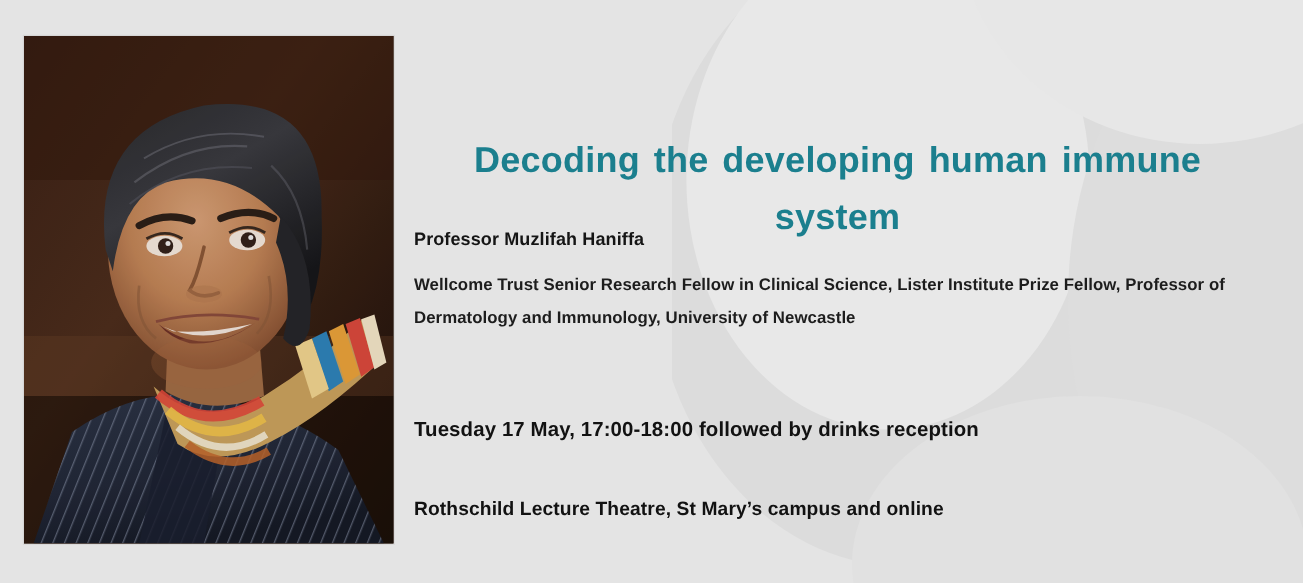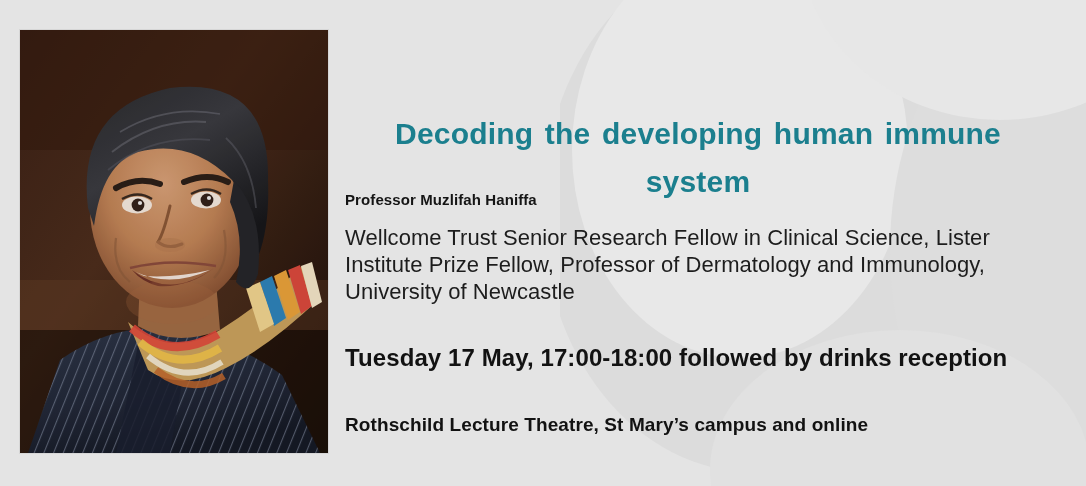--- a/index.html
+++ b/index.html
@@ -84,43 +84,43 @@
     color: #151515;
     line-height: 30px;
     letter-spacing: 0.1px;
   }
 
   .speaker-affiliation {
     position: absolute;
     left: 0;
     top: 224px;
     width: 700px;
-    font-size: 22px;
-    font-weight: normal;
+    font-size: 14px;
+    font-weight: bold;
     color: #1d1d1d;
     line-height: 27px;
     letter-spacing: 0.05px;
   }
 
   .event-datetime {
     position: absolute;
     left: 0;
     top: 344px;
-    font-size: 24px;
+    font-size: 17px;
     font-weight: bold;
     color: #121212;
     line-height: 28px;
     letter-spacing: 0.1px;
   }
 
   .event-venue {
     position: absolute;
     left: 0;
     top: 411px;
-    font-size: 19px;
+    font-size: 16px;
     font-weight: bold;
     color: #121212;
     line-height: 28px;
     letter-spacing: 0.1px;
   }
 </style>
 </head>
 <body>
 
 <div class="poster">

